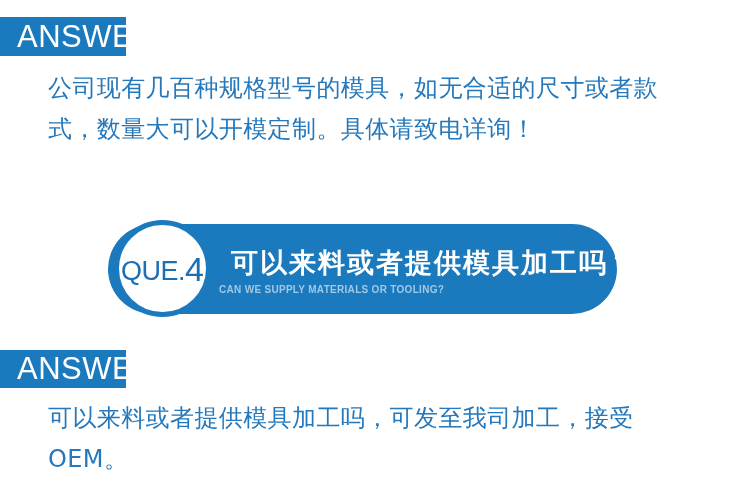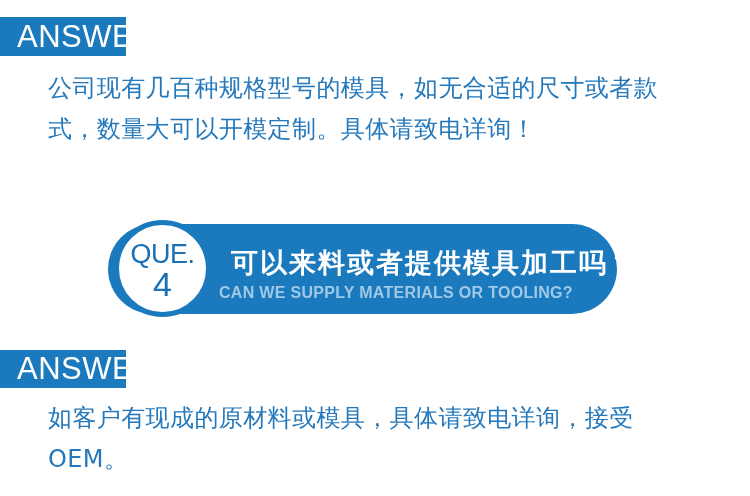--- a/index.html
+++ b/index.html
@@ -63,21 +63,21 @@
     position: absolute;
     left: 114px;
     top: 220px;
     width: 97px;
     height: 97px;
     border-radius: 50%;
     background: #ffffff;
     border: 5px solid #1b79bd;
     box-sizing: border-box;
     display: flex;
-    flex-direction: column;
+    flex-direction: row;
     align-items: center;
     justify-content: center;
   }
   #question-circle .que-word {
     color: #1b6fb5;
     font-family: "Liberation Sans", "DejaVu Sans", sans-serif;
     font-size: 27px;
     line-height: 26px;
     letter-spacing: -0.5px;
     margin-top: 4px;
@@ -101,21 +101,21 @@
     letter-spacing: 2px;
     white-space: nowrap;
     margin-left: 13px;
   }
   #question-subtitle {
     position: absolute;
     left: 219px;
     top: 284px;
     color: #9fc9e6;
     font-family: "Liberation Sans", "DejaVu Sans", sans-serif;
-    font-size: 16px;
+    font-size: 10px;
     font-weight: bold;
     letter-spacing: 0.3px;
     white-space: nowrap;
   }
 </style>
 </head>
 <body>
 
 <div class="answer-badge" id="answer-badge-1">ANSWER</div>
 
@@ -127,13 +127,13 @@
   <span class="que-word">QUE.</span>
   <span class="que-number">4</span>
 </div>
 
 <div id="question-title">可以来料或者提供模具加工吗？</div>
 
 <div id="question-subtitle">CAN WE SUPPLY MATERIALS OR TOOLING?</div>
 
 <div class="answer-badge" id="answer-badge-2">ANSWER</div>
 
-<div class="body-text" id="answer-text-2">如客户有现成的原材料或模具，具体请致电详询，接受OEM。</div>
+<div class="body-text" id="answer-text-2">可以来料或者提供模具加工吗，可发至我司加工，接受OEM。</div>
 
 </body></html>

